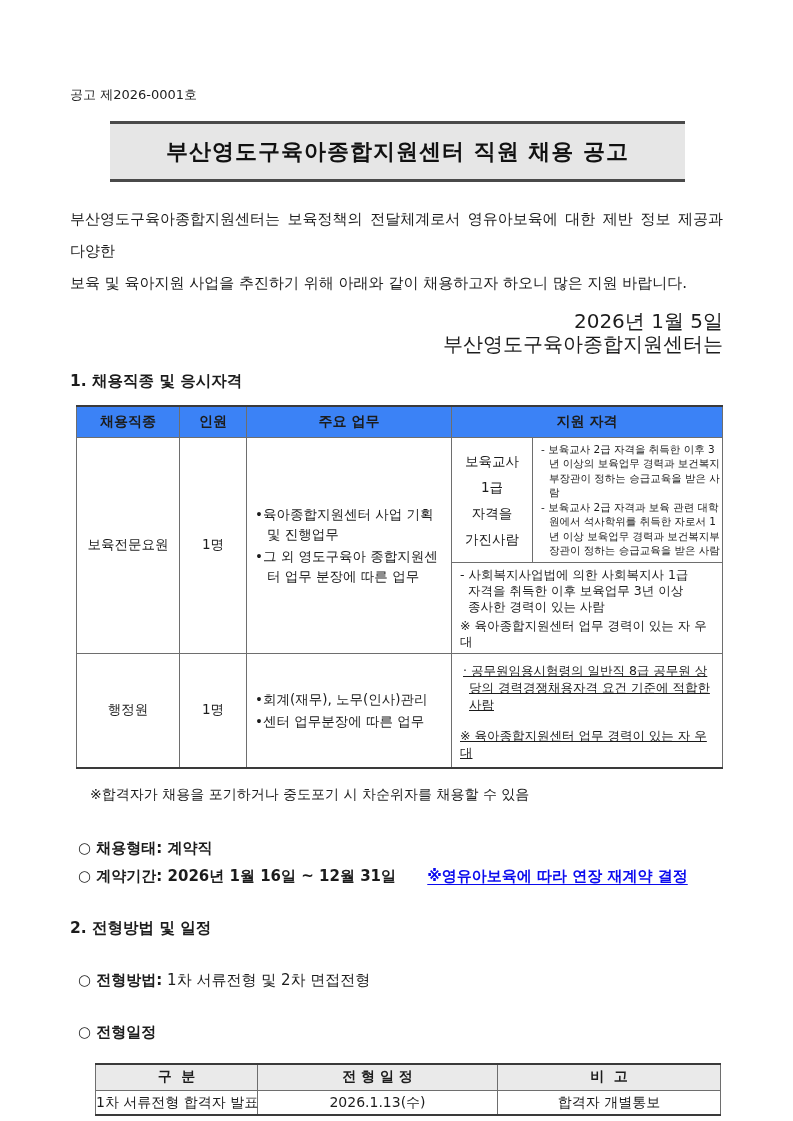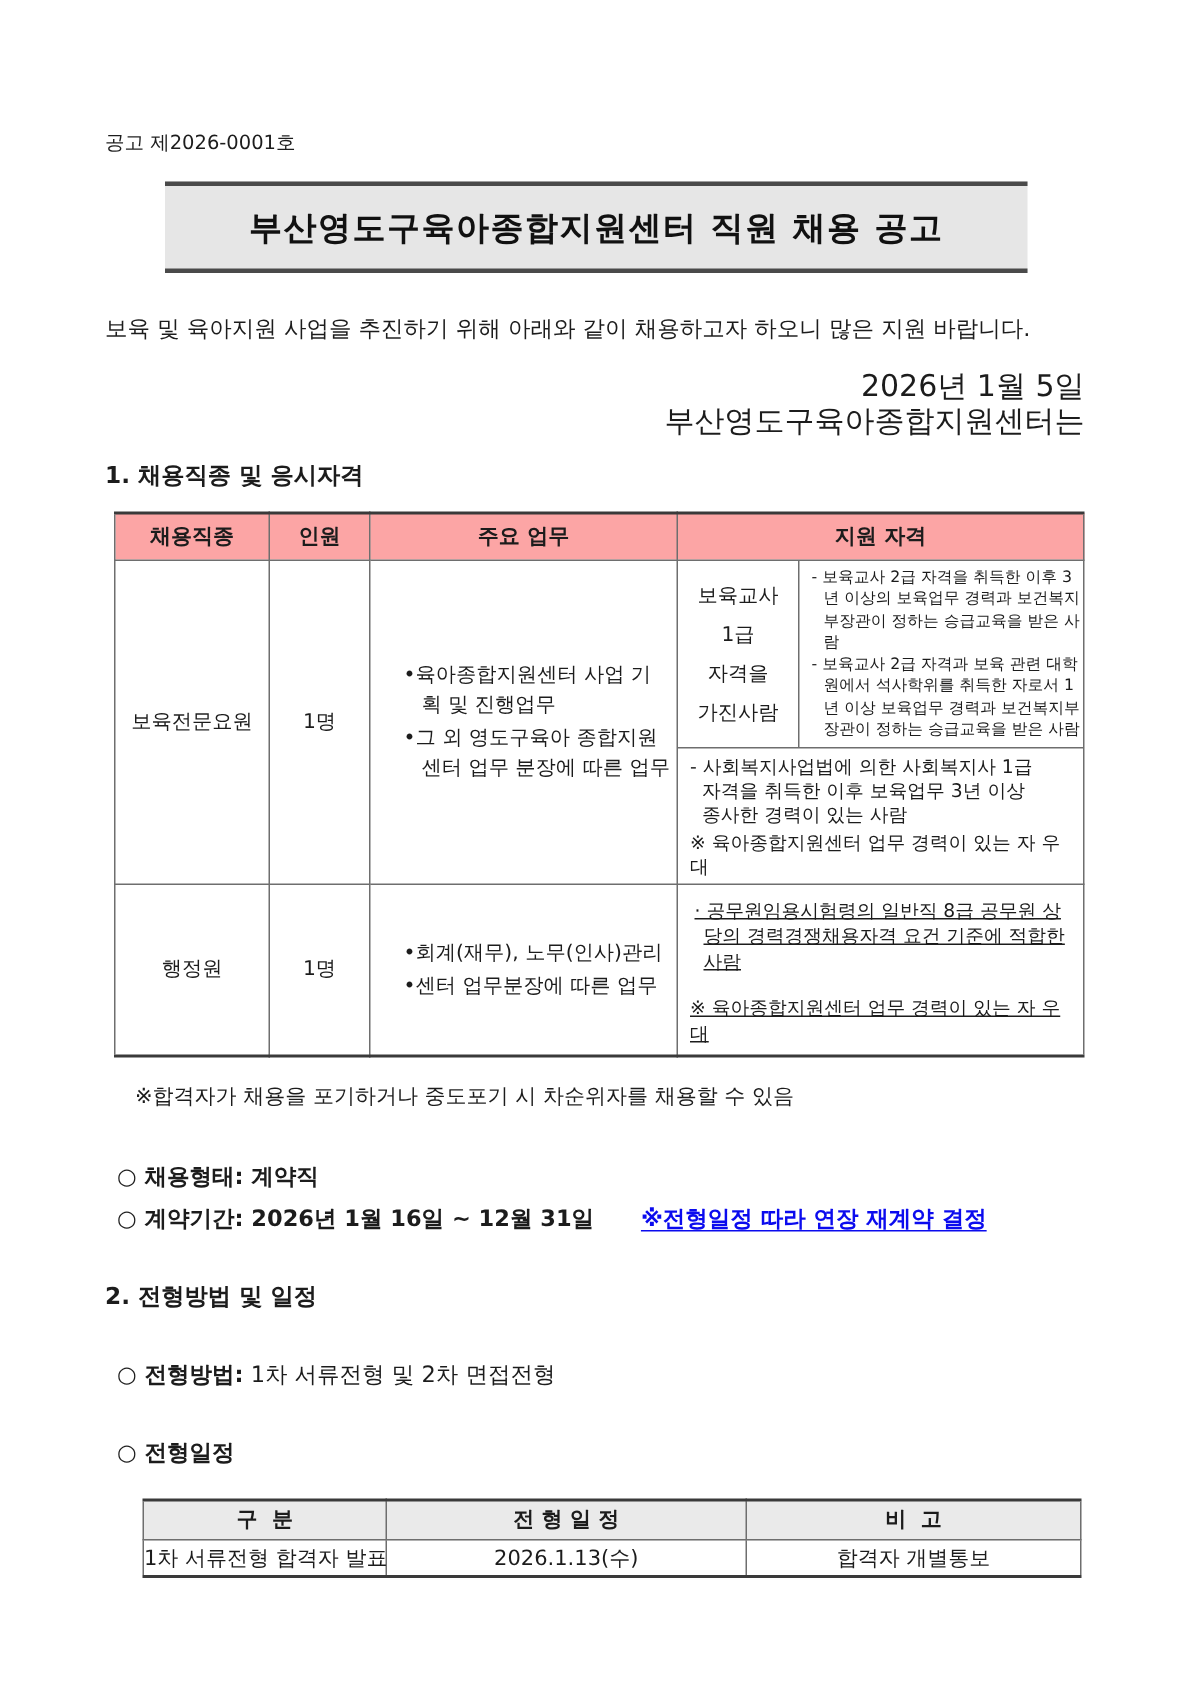--- a/index.html
+++ b/index.html
@@ -35,23 +35,23 @@
   
   table { border-collapse:collapse; table-layout:fixed; }
   .t1 {
     width:646px; margin:13px 0 0 6px;
     border-top:2.5px solid #3a3a3a;
     border-bottom:2.5px solid #3a3a3a;
     font-size:13.5px;
   }
   .t1 th, .t1 td { border:1px solid #6e6e6e; vertical-align:middle; }
   .t1 tr > *:first-child { border-left:1px solid #6e6e6e; }
-  .t1 th { background:#fca5a5; font-weight:bold; font-size:14px; height:31px; text-align:center; }
+  .t1 th { background:#3b82f6; font-weight:bold; font-size:14px; height:31px; text-align:center; }
   .t1 td.center { text-align:center; }
-  .duty-cell { padding:6px 4px 6px 22px; }
+  .duty-cell { padding:6px 4px 6px 8px; }
   .duty { padding-left:12px; text-indent:-12px; line-height:20px; }
   .duty::before { content:"\2022 "; }
   .duty + .duty { margin-top:2px; }
 
   .qual-cell { padding:0; vertical-align:top; }
   .qual-top { display:flex; border-bottom:1px solid #6e6e6e; min-height:109px; }
   .qual-left {
     width:81px; border-right:1px solid #6e6e6e;
     display:flex; flex-direction:column; justify-content:center; align-items:center;
     font-size:13.5px; line-height:26px; text-align:center;
@@ -99,20 +99,21 @@
 
 <div class="page">
 
   <div class="notice-no">공고 제2026-0001호</div>
 
   <div class="title-box">
     <span class="title-text">부산영도구육아종합지원센터 직원 채용 공고</span>
   </div>
 
   <div class="intro">
+    <div class="l1">부산영도구육아종합지원센터는 보육정책의 전달체계로서 영유아보육에 대한 제반 정보 제공과 다양한</div>
     <div class="l2">보육 및 육아지원 사업을 추진하기 위해 아래와 같이 채용하고자 하오니 많은 지원 바랍니다.</div>
   </div>
 
   <div class="sign-block">
     <div>2026년 1월 5일</div>
     <div>부산영도구육아종합지원센터는</div>
   </div>
 
   <div class="sec-heading">1. 채용직종 및 응시자격</div>
 
@@ -176,21 +177,21 @@
   <div class="table-note">※합격자가 채용을 포기하거나 중도포기 시 차순위자를 채용할 수 있음</div>
 
   <div class="bullet-line bl-bold emp-line">
     <span>○ 채용형태:</span>
     <span>계약직</span>
   </div>
 
   <div class="bullet-line bl-bold contract-line">
     <span>○ 계약기간:</span>
     <span>2026년 1월 16일 ~ 12월 31일</span>
-    <span class="contract-extra">※전형일정 따라 연장 재계약 결정</span>
+    <span class="contract-extra">※영유아보육에 따라 연장 재계약 결정</span>
   </div>
 
   <div class="sec-heading" style="margin-top:28px">2. 전형방법 및 일정</div>
 
   <div class="bullet-line method-line">
     <span class="bl-bold">○ 전형방법:</span>
     <span class="method-value">1차 서류전형 및 2차 면접전형</span>
   </div>
 
   <div class="bullet-line sched-label">○ 전형일정</div>

